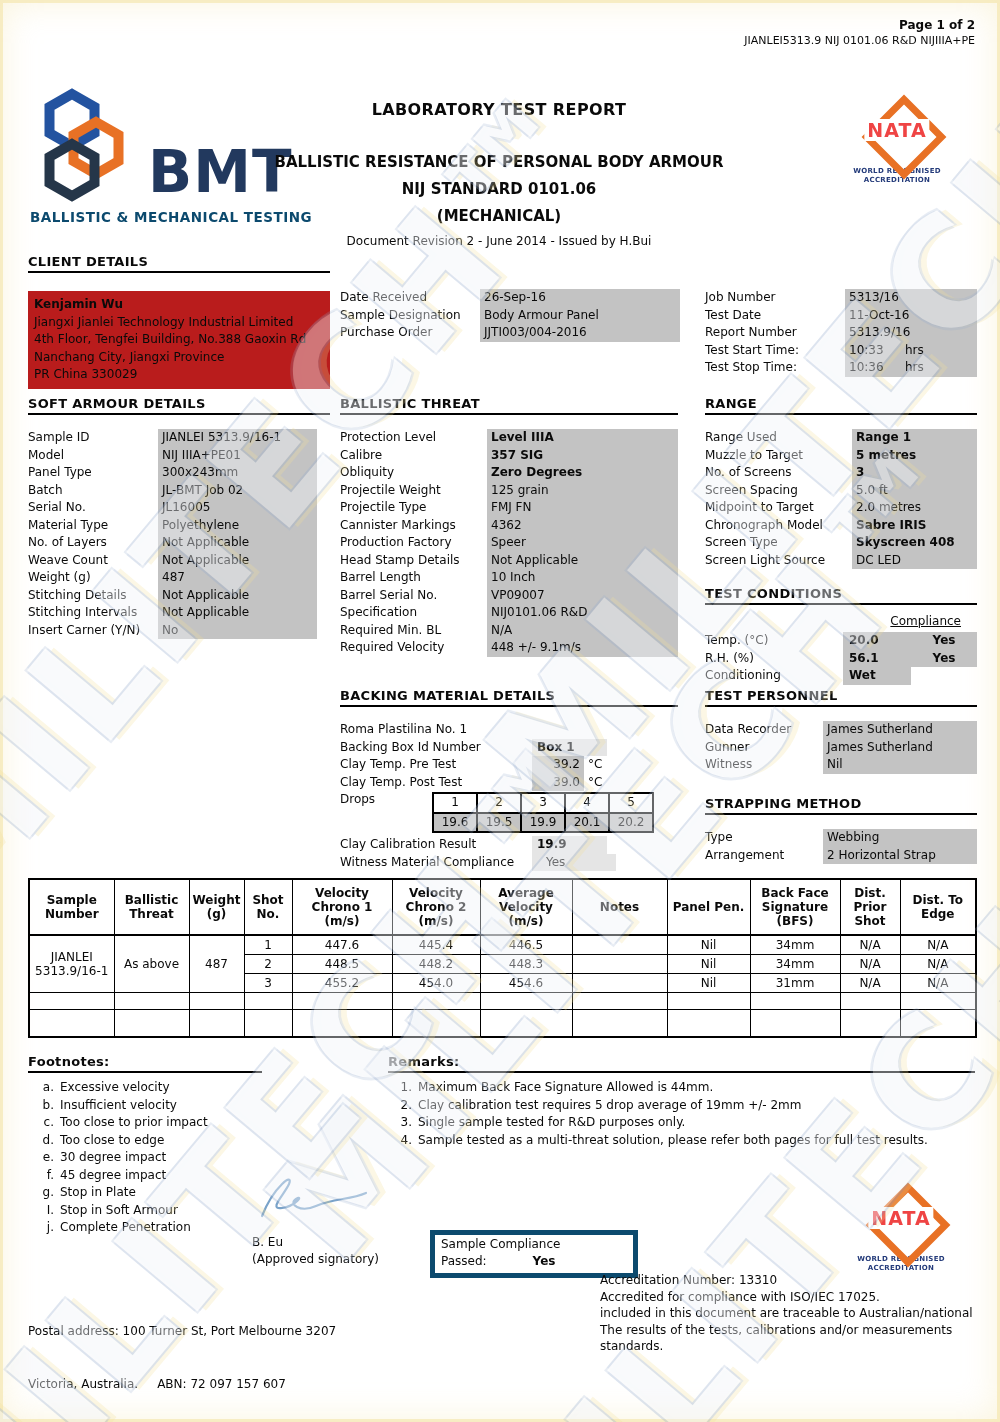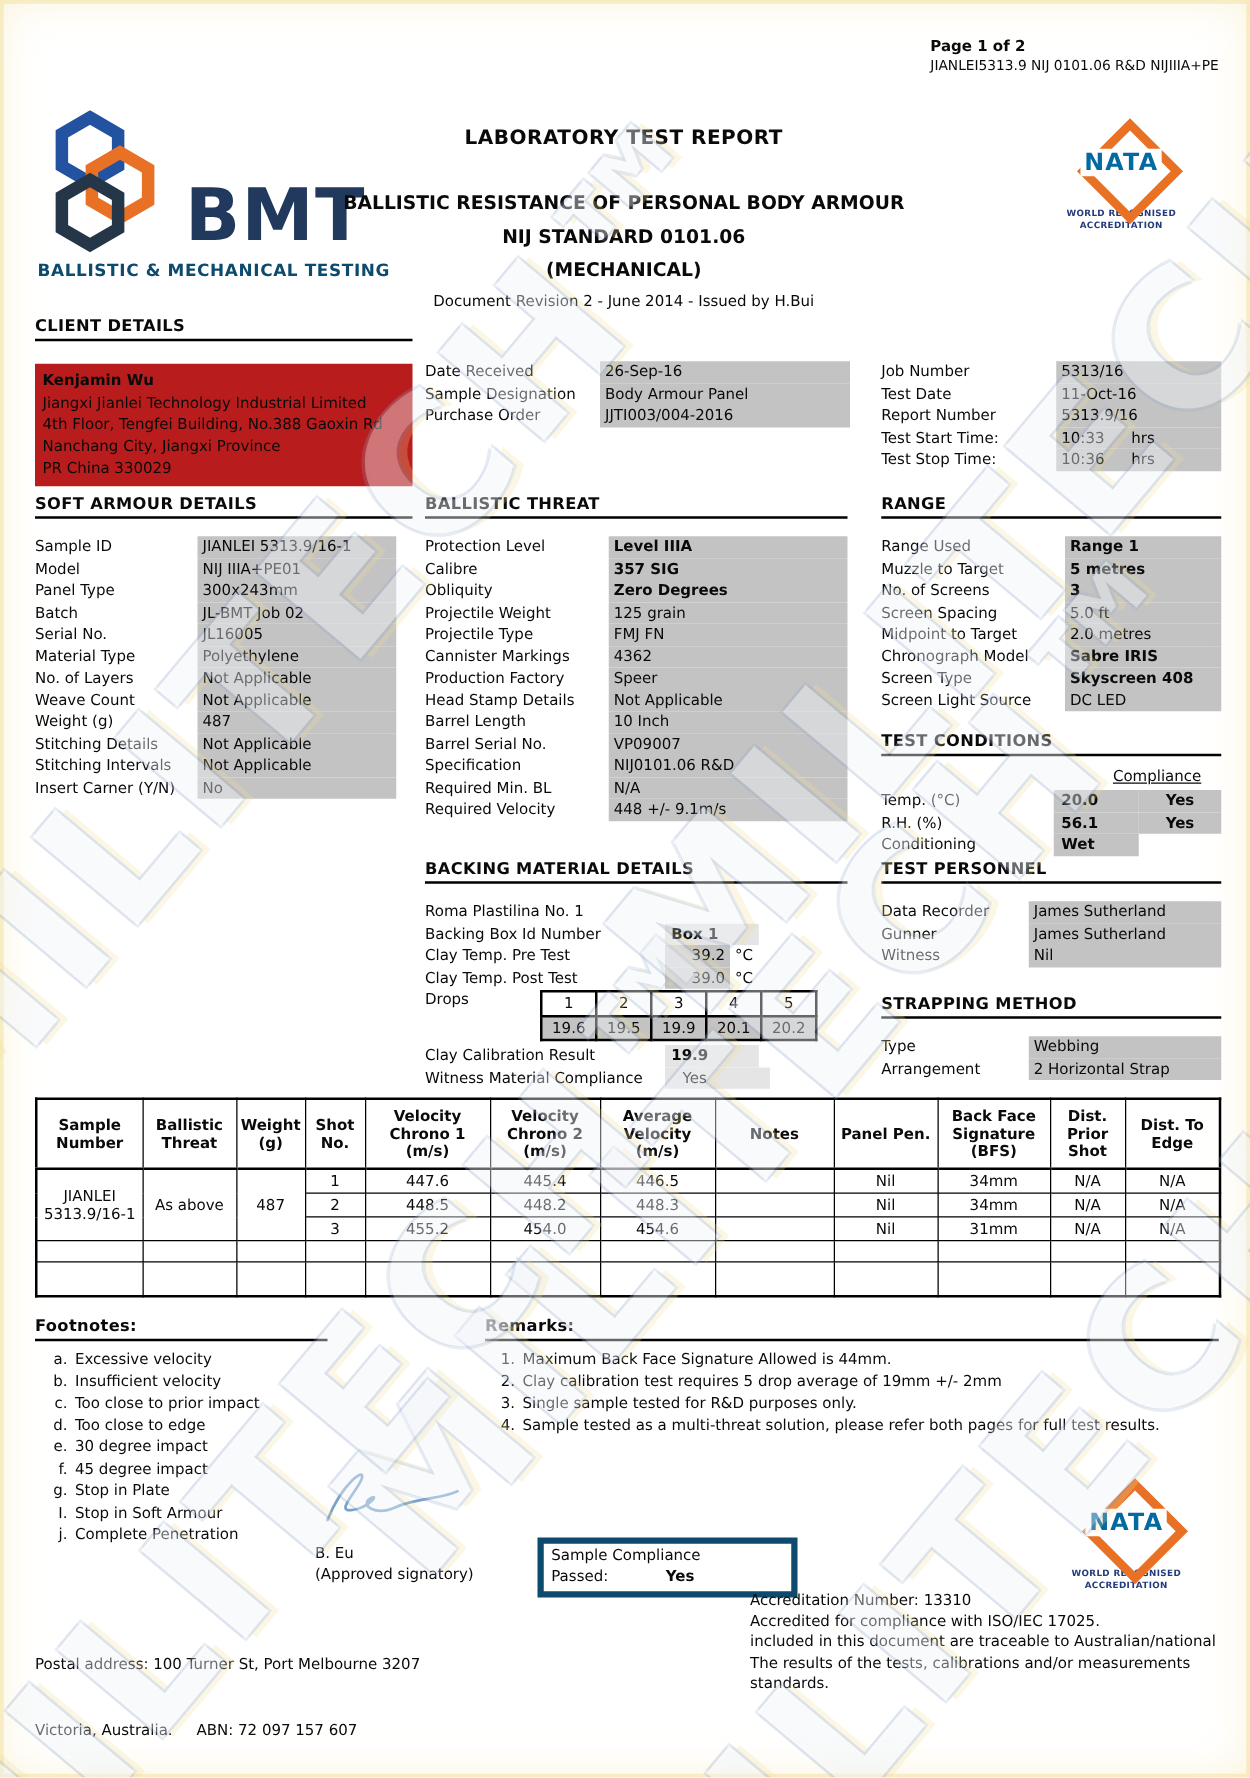--- a/index.html
+++ b/index.html
@@ -17,39 +17,39 @@
     text-shadow:-2px -2px 0 rgba(150,172,205,0.5), 2px 2px 0 rgba(150,172,205,0.5),
                  2px -2px 0 rgba(150,172,205,0.5), -2px 2px 0 rgba(150,172,205,0.5),
                  6px 6px 0 rgba(240,222,150,0.6);
   }
   .abs { position:absolute; z-index:1; }
   .sec-h { font-weight:bold; font-size:13px; letter-spacing:0.3px; border-bottom:2px solid #000; padding-bottom:2px; margin-bottom:14px; }
   .kv { display:flex; line-height:17.5px; }
   .kv .k { flex:none; }
   .kv .v { background:#c3c3c3; padding-left:4px; }
   .b { font-weight:bold; }
-  .hdr-right { top:30px; right:25px; line-height:15px; }
+  .hdr-right { top:18px; right:25px; text-align:right; line-height:15px; }
   .hdr-right .l2 { font-size:11px; }
   
   .logo-wrap { left:30px; top:82px; width:300px; }
   .logo-row { display:flex; align-items:flex-end; }
   .bmt-word { font-size:58px; font-weight:bold; color:#22395e; letter-spacing:1px; line-height:1; margin-left:6px; margin-bottom:6px; }
   .bmt-tag { font-size:13.5px; font-weight:bold; color:#0c4a6e; letter-spacing:0.5px; margin-top:2px; }
   
   .titleblock { left:259px; top:100px; width:480px; text-align:center; }
   .t1 { font-size:16px; font-weight:bold; letter-spacing:0.4px; }
   .t2 { font-size:15px; font-weight:bold; margin-top:34px; }
   .t3 { font-size:15px; font-weight:bold; margin-top:9px; }
   .t4 { font-size:15px; font-weight:bold; margin-top:9px; }
   .t5 { font-size:12px; margin-top:9px; }
   
   .nata { width:90px; text-align:center; }
   .nata-d { position:relative; width:64px; height:64px; margin:0 auto; }
   .nata-d .diamond { position:absolute; left:9px; top:9px; width:46px; height:46px; border:7px solid #e87125; transform:rotate(45deg); }
-  .nata-d .word { position:absolute; top:50%; left:50%; transform:translate(-50%,-50%); background:#fff; padding:0 3px; color:#0369a1; font-weight:bold; font-size:19px; letter-spacing:1px; }
+  .nata-d .word { position:absolute; top:50%; left:50%; transform:translate(-50%,-50%); background:#fff; padding:0 3px; color:#ef4444; font-weight:bold; font-size:19px; letter-spacing:1px; }
   .nata-sub { color:#243b7a; font-size:7px; font-weight:bold; line-height:9px; margin-top:5px; letter-spacing:0.3px; }
   .nata-top { right:58px; top:98px; }
   .nata-bottom { left:856px; top:1186px; }
   
   .col-client { left:28px; top:254px; width:302px; }
   .client-box { background:#b91c1c; padding:5px 6px; line-height:17.5px; margin-top:18px; }
   .col-receipt { left:340px; top:289px; width:340px; }
   .col-receipt .k { width:140px; } .col-receipt .v { width:200px; }
   .col-job { left:705px; top:289px; width:272px; }
   .col-job .k { width:140px; } .col-job .v { width:130px; }

